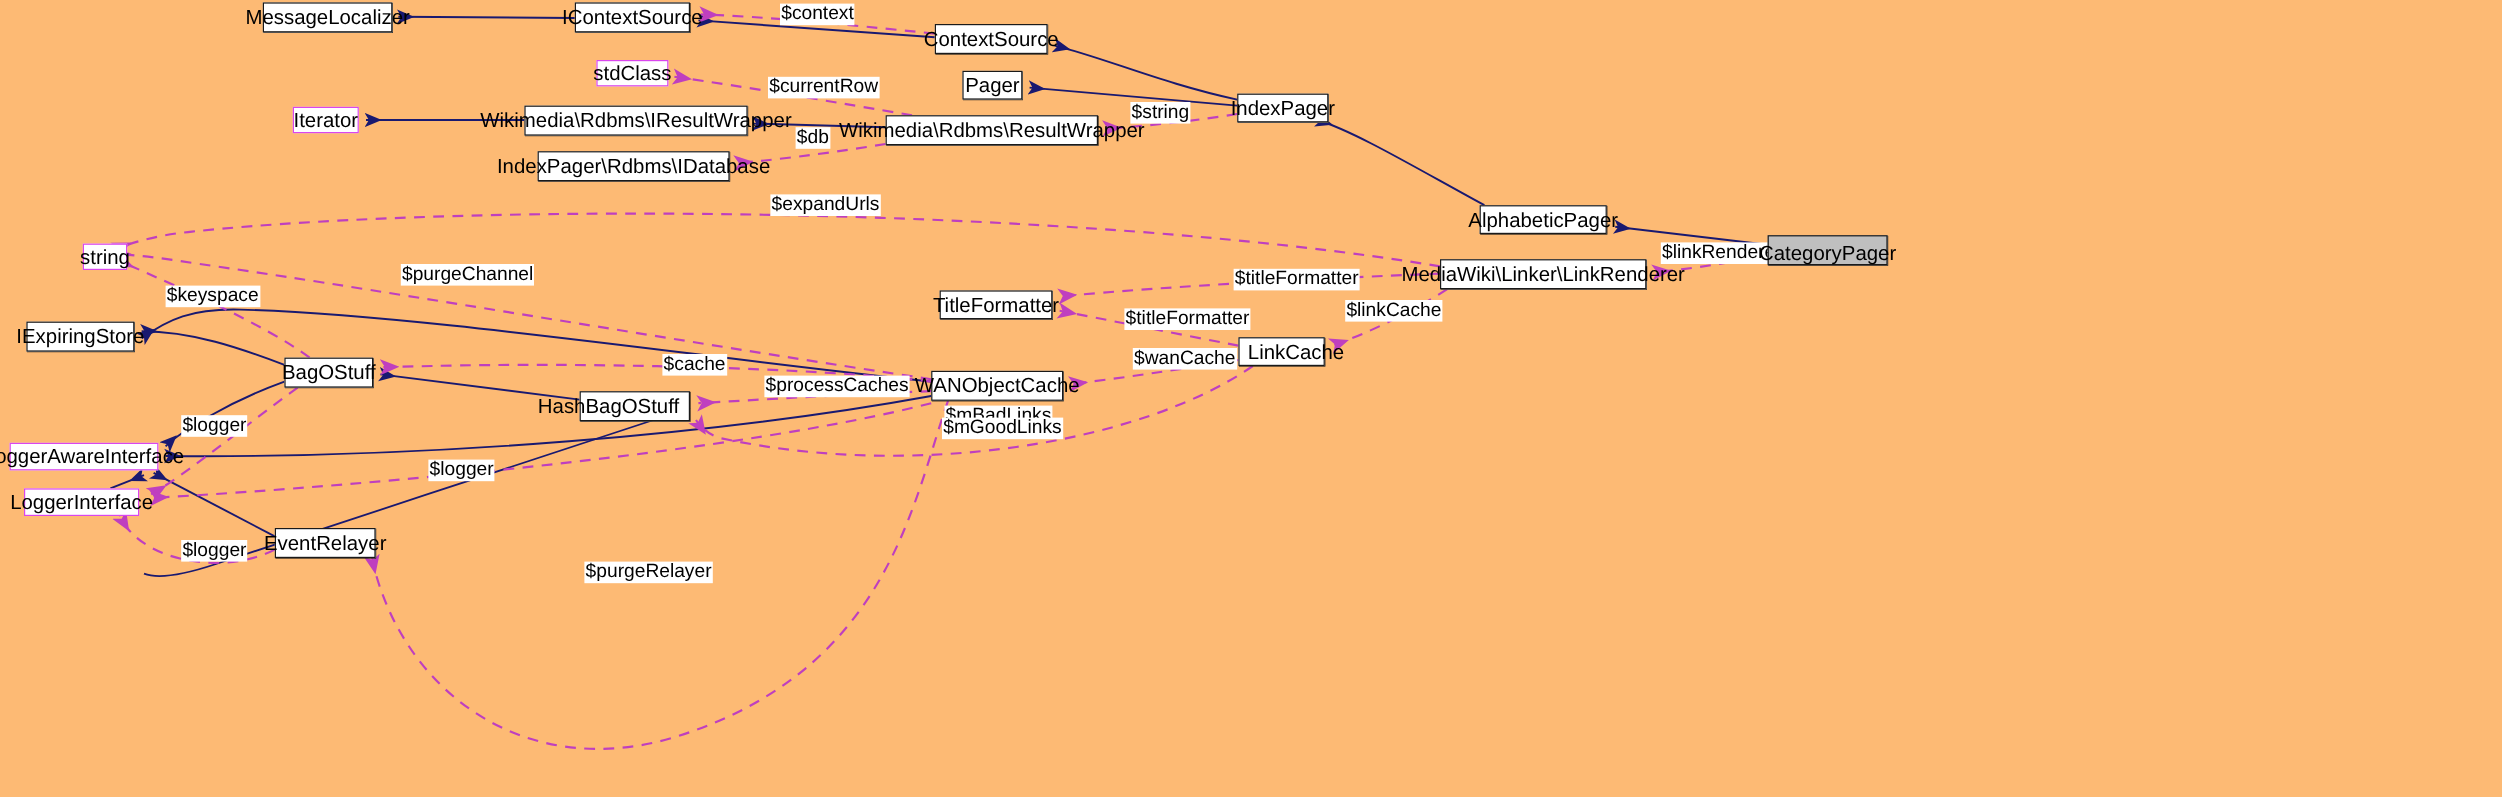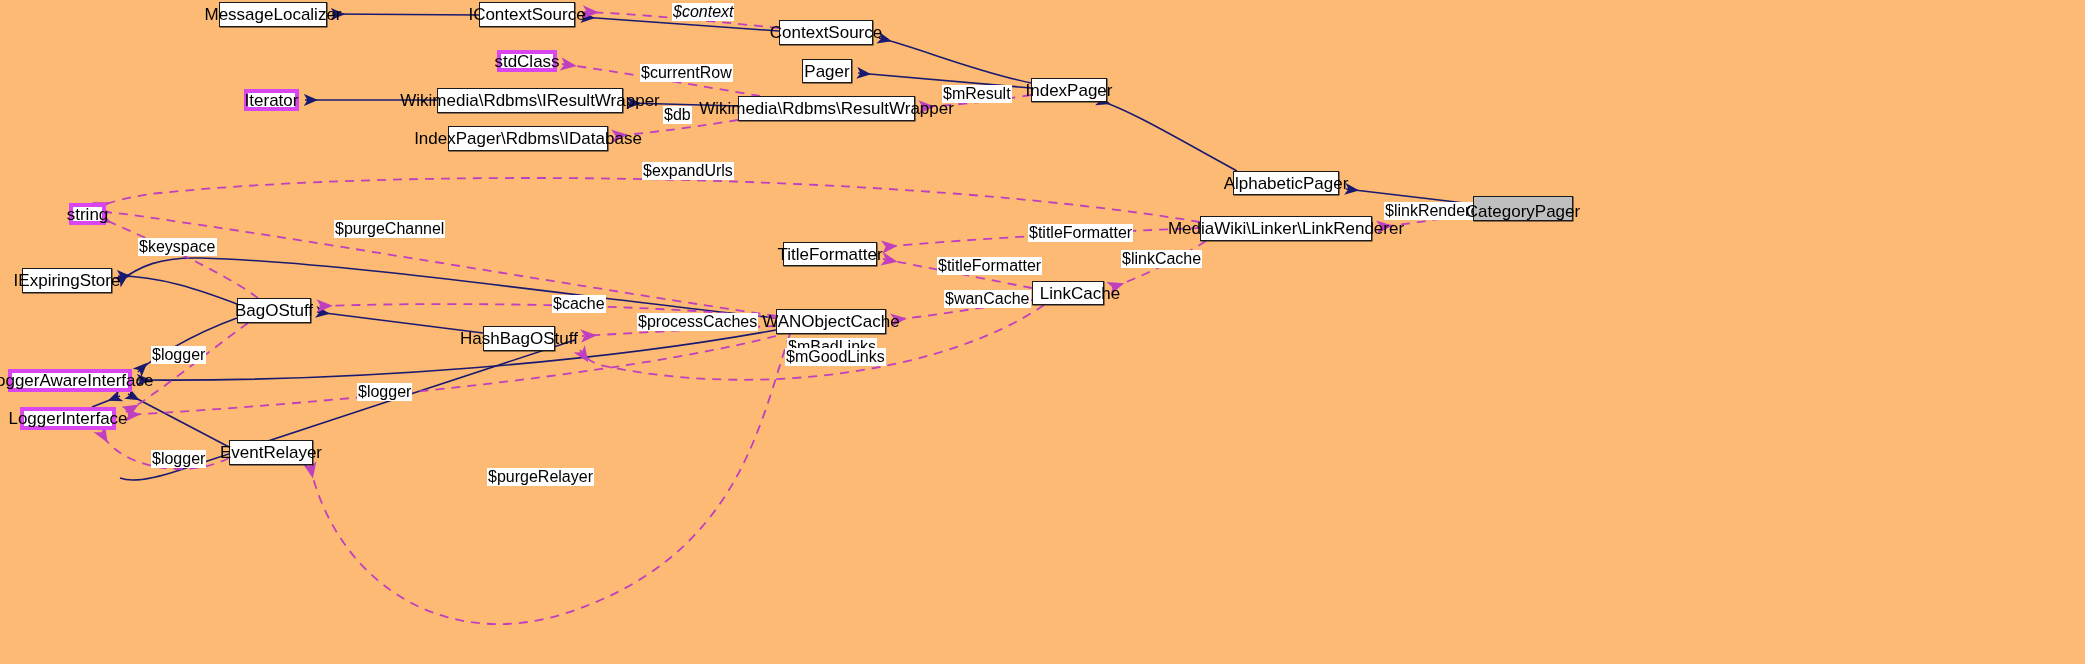--- a/index.html
+++ b/index.html
@@ -37,21 +37,21 @@
     padding: 0 8px;
     z-index: 5;
   }
   
   .node.solid {
     border: 1.5px solid #1a1a1a;
     box-shadow: 0.5px 0.5px 0 0 #1a1a1a;
   }
   
   .node.light {
-    border: 4px solid #d946ef;
+    border: 1px solid #d946ef;
     text-align: right;
   }
   
   .node.focus {
     border: 1.5px solid #1a1a1a;
     background: #bfbfbf;
     box-shadow: 0.5px 0.5px 0 0 #1a1a1a;
   }
   .edge-label {
     position: absolute;
@@ -206,36 +206,36 @@
   </div>
   <div class="node solid" style="left:1032px;top:281px;width:72px;height:24px;padding-left:32px;">
     <span>LinkCache</span>
   </div>
   <div class="node solid" style="left:237px;top:298px;width:74px;height:25px;">
     <span>BagOStuff</span>
   </div>
   <div class="node solid" style="left:776px;top:309px;width:110px;height:25px;">
     <span>WANObjectCache</span>
   </div>
-  <div class="node solid" style="left:483px;top:326px;width:72px;height:25px;">
+  <div class="node solid" style="left:483px;top:326px;width:92px;height:25px;justify-content:flex-end;">
     <span>HashBagOStuff</span>
   </div>
   <div class="node light" style="left:8px;top:369px;width:124px;height:23px;">
     <span>LoggerAwareInterface</span>
   </div>
   <div class="node light" style="left:20px;top:407px;width:96px;height:23px;">
     <span>LoggerInterface</span>
   </div>
   <div class="node solid" style="left:229px;top:440px;width:84px;height:25px;">
     <span>EventRelayer</span>
   </div>
 
-  <div class="edge-label" style="left:672px;top:3px;font-style:italic;">$context</div>
+  <div class="edge-label" style="left:650px;top:3px;">$context</div>
   <div class="edge-label" style="left:640px;top:64px;">$currentRow</div>
-  <div class="edge-label" style="left:942px;top:85px;">$mResult</div>
+  <div class="edge-label" style="left:942px;top:85px;">$string</div>
   <div class="edge-label" style="left:663px;top:106px;">$db</div>
   <div class="edge-label" style="left:642px;top:162px;">$expandUrls</div>
   <div class="edge-label" style="left:1384px;top:202px;">$linkRenderer</div>
   <div class="edge-label" style="left:334px;top:220px;">$purgeChannel</div>
   <div class="edge-label" style="left:1028px;top:224px;">$titleFormatter</div>
   <div class="edge-label" style="left:138px;top:238px;">$keyspace</div>
   <div class="edge-label" style="left:937px;top:257px;">$titleFormatter</div>
   <div class="edge-label" style="left:1121px;top:250px;">$linkCache</div>
   <div class="edge-label" style="left:504px;top:295px;margin-left:48px;">$cache</div>
   <div class="edge-label" style="left:944px;top:290px;">$wanCache</div>

